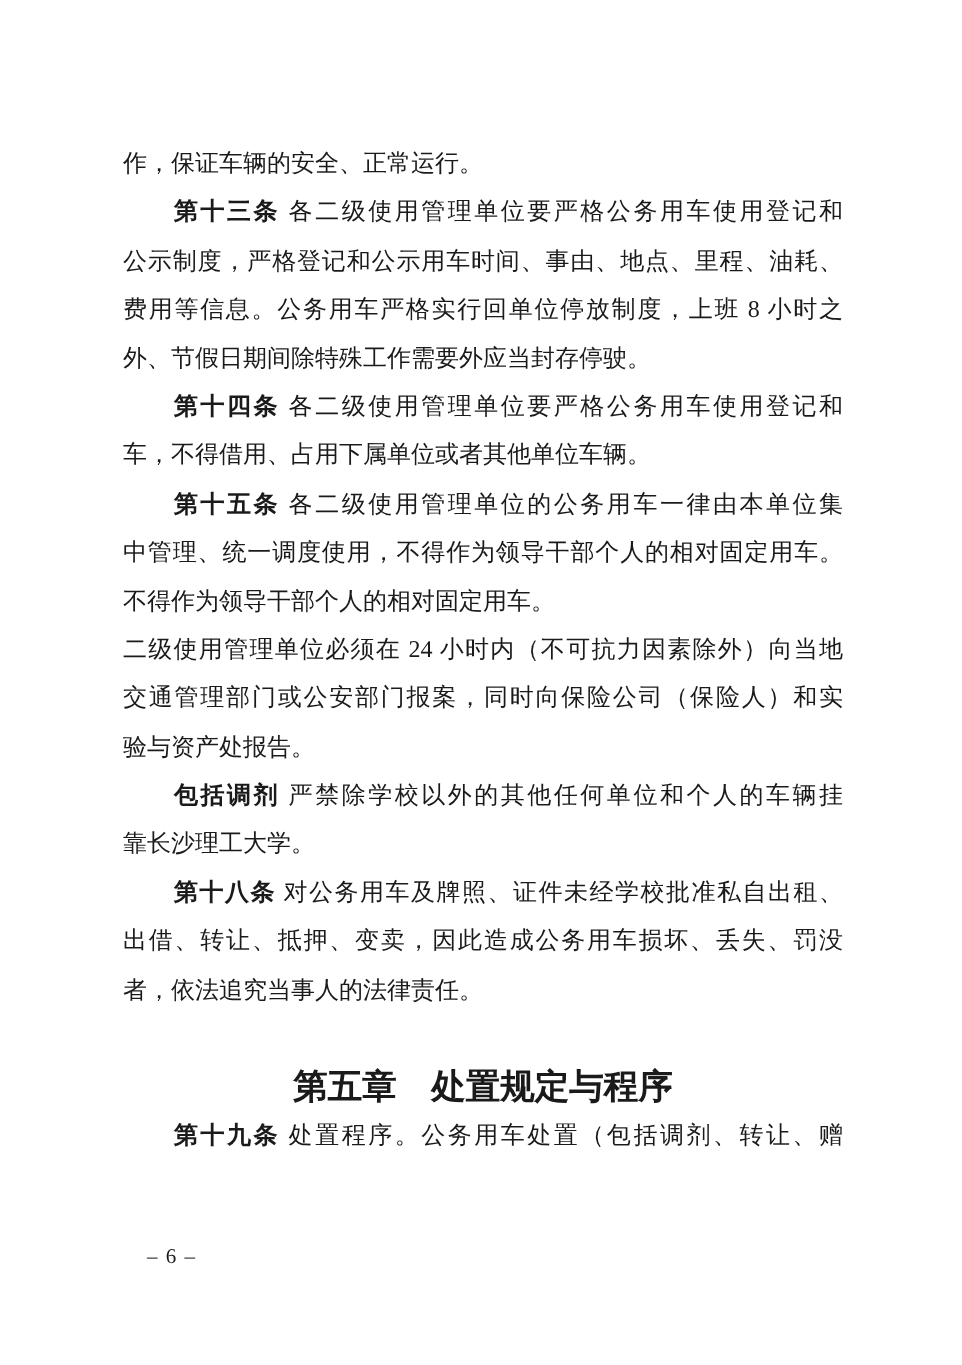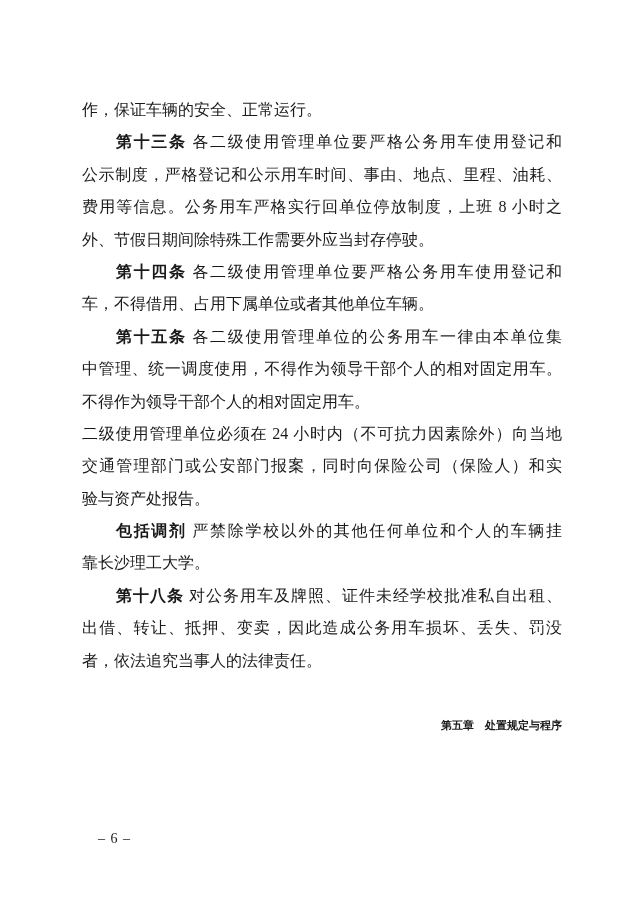--- a/index.html
+++ b/index.html
@@ -31,23 +31,23 @@
   
   .line.f {
     text-align: justify;
     text-align-last: justify;
   }
   
   .line.i {
     text-indent: 34px;
   }
   .line.chapter {
-    text-align: right;
+    text-align: center;
     font-weight: bold;
-    font-size: 11px;
+    font-size: 23px;
   }
   b.num {
     font-weight: bold;
     margin-top: 20px;
   }
   .pageno {
     position: absolute;
     left: 98px;
     top: 831px;
     font-size: 14px;
@@ -83,17 +83,18 @@
     <div class="line"><span class="t">靠长沙理工大学。</span></div>
 
     <div class="line f i"><b class="num">第十八条</b><span class="t"> 对公务用车及牌照、证件未经学校批准私自出租、</span></div>
     <div class="line f"><span class="t">出借、转让、抵押、变卖，因此造成公务用车损坏、丢失、罚没</span></div>
     <div class="line"><span class="t">者，依法追究当事人的法律责任。</span></div>
 
     <div class="line spacer"></div>
 
     <div class="line chapter"><span class="t">第五章　处置规定与程序</span></div>
 
+    <div class="line f i"><b class="num">第十九条</b><span class="t"> 处置程序。公务用车处置（包括调剂、转让、赠</span></div>
 
   </div>
 
   <div class="pageno">– 6 –</div>
 </div>
 
 </body></html>

